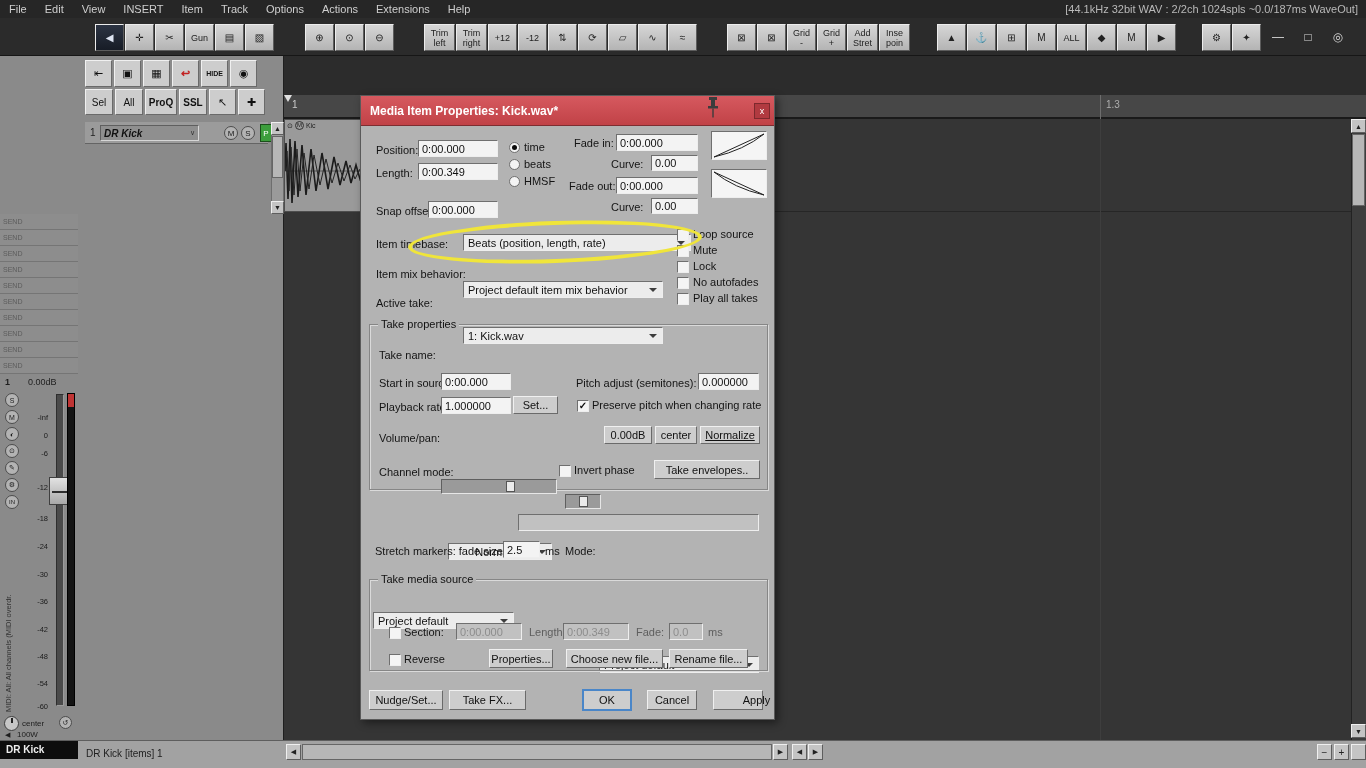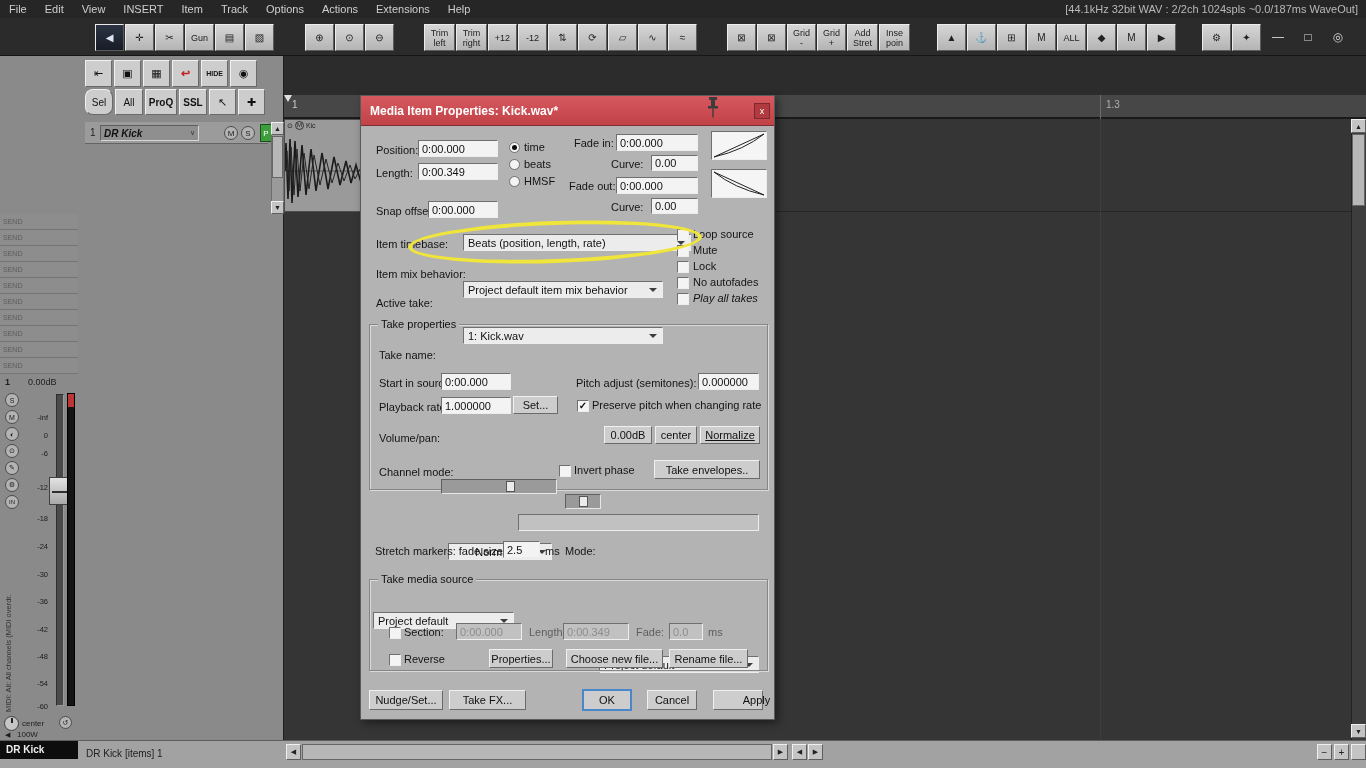--- a/index.html
+++ b/index.html
@@ -116,21 +116,21 @@
 
 <div class="a" style="left:0;top:56px;width:284px;height:684px;background:#8a8a8a;border-right:1px solid #1f1f1f;"></div>
 
 <div class="a b" style="left:85px;top:60px;width:27px;height:27px;">⇤</div>
 <div class="a b" style="left:114px;top:60px;width:27px;height:27px;">▣</div>
 <div class="a b" style="left:143px;top:60px;width:27px;height:27px;">▦</div>
 <div class="a b" style="left:172px;top:60px;width:27px;height:27px;color:#c22222;font-weight:bold;">↩</div>
 <div class="a b" style="left:201px;top:60px;width:27px;height:27px;font-size:7px;font-weight:bold;">HIDE</div>
 <div class="a b" style="left:230px;top:60px;width:27px;height:27px;">◉</div>
 
-<div class="a b" style="left:85px;top:89px;width:28px;height:26px;font-size:10px;border-radius:8px;">Sel</div>
+<div class="a b" style="left:85px;top:89px;width:28px;height:26px;font-size:10px;">Sel</div>
 <div class="a b" style="left:115px;top:89px;width:28px;height:26px;font-size:10px;">All</div>
 <div class="a b" style="left:145px;top:89px;width:32px;height:26px;font-size:10px;font-weight:bold;">ProQ</div>
 <div class="a b" style="left:179px;top:89px;width:28px;height:26px;font-size:10px;font-weight:bold;">SSL</div>
 <div class="a b" style="left:209px;top:89px;width:27px;height:26px;">↖</div>
 <div class="a b" style="left:238px;top:89px;width:27px;height:26px;">✚</div>
 
 <div class="a" style="left:85px;top:122px;width:183px;height:22px;background:#9b9b9b;border-bottom:1px solid #646464;"></div>
 <span class="a" style="left:90px;top:127px;font-size:10px;color:#222;">1</span>
 <div class="a" style="left:100px;top:125px;width:99px;height:16px;background:#8f8f8f;border:1px solid;border-color:#5f5f5f #d6d6d6 #d6d6d6 #5f5f5f;display:flex;align-items:center;justify-content:space-between;padding:0 3px;">
   <span style="font-size:10px;font-style:italic;font-weight:bold;color:#101010;">DR Kick</span>
@@ -289,21 +289,21 @@
 
   <div class="a cb" style="left:316px;top:133px;"></div>
   <span class="a lb" style="left:332px;top:132px;">Loop source</span>
   <div class="a cb" style="left:316px;top:149px;"></div>
   <span class="a lb" style="left:332px;top:148px;">Mute</span>
   <div class="a cb" style="left:316px;top:165px;"></div>
   <span class="a lb" style="left:332px;top:164px;">Lock</span>
   <div class="a cb" style="left:316px;top:181px;"></div>
   <span class="a lb" style="left:332px;top:180px;">No autofades</span>
   <div class="a cb" style="left:316px;top:197px;"></div>
-  <span class="a lb" style="left:332px;top:196px;font-style:italic;">Play all takes</span>
+  <span class="a lb" style="left:332px;top:196px;">Play all takes</span>
 
   <div class="a g" style="left:8px;top:228px;width:399px;height:166px;">
     <span class="glab">Take properties</span>
   </div>
   <span class="a lb" style="left:18px;top:253px;">Take name:</span>
   <span class="a lb" style="left:18px;top:281px;">Start in source:</span>
   <div class="a f" style="left:80px;top:277px;width:70px;height:17px;">0:00.000</div>
   <span class="a lb" style="left:215px;top:281px;">Pitch adjust (semitones):</span>
   <div class="a f" style="left:337px;top:277px;width:61px;height:17px;">0.000000</div>
   <span class="a lb" style="left:18px;top:305px;">Playback rate:</span>

